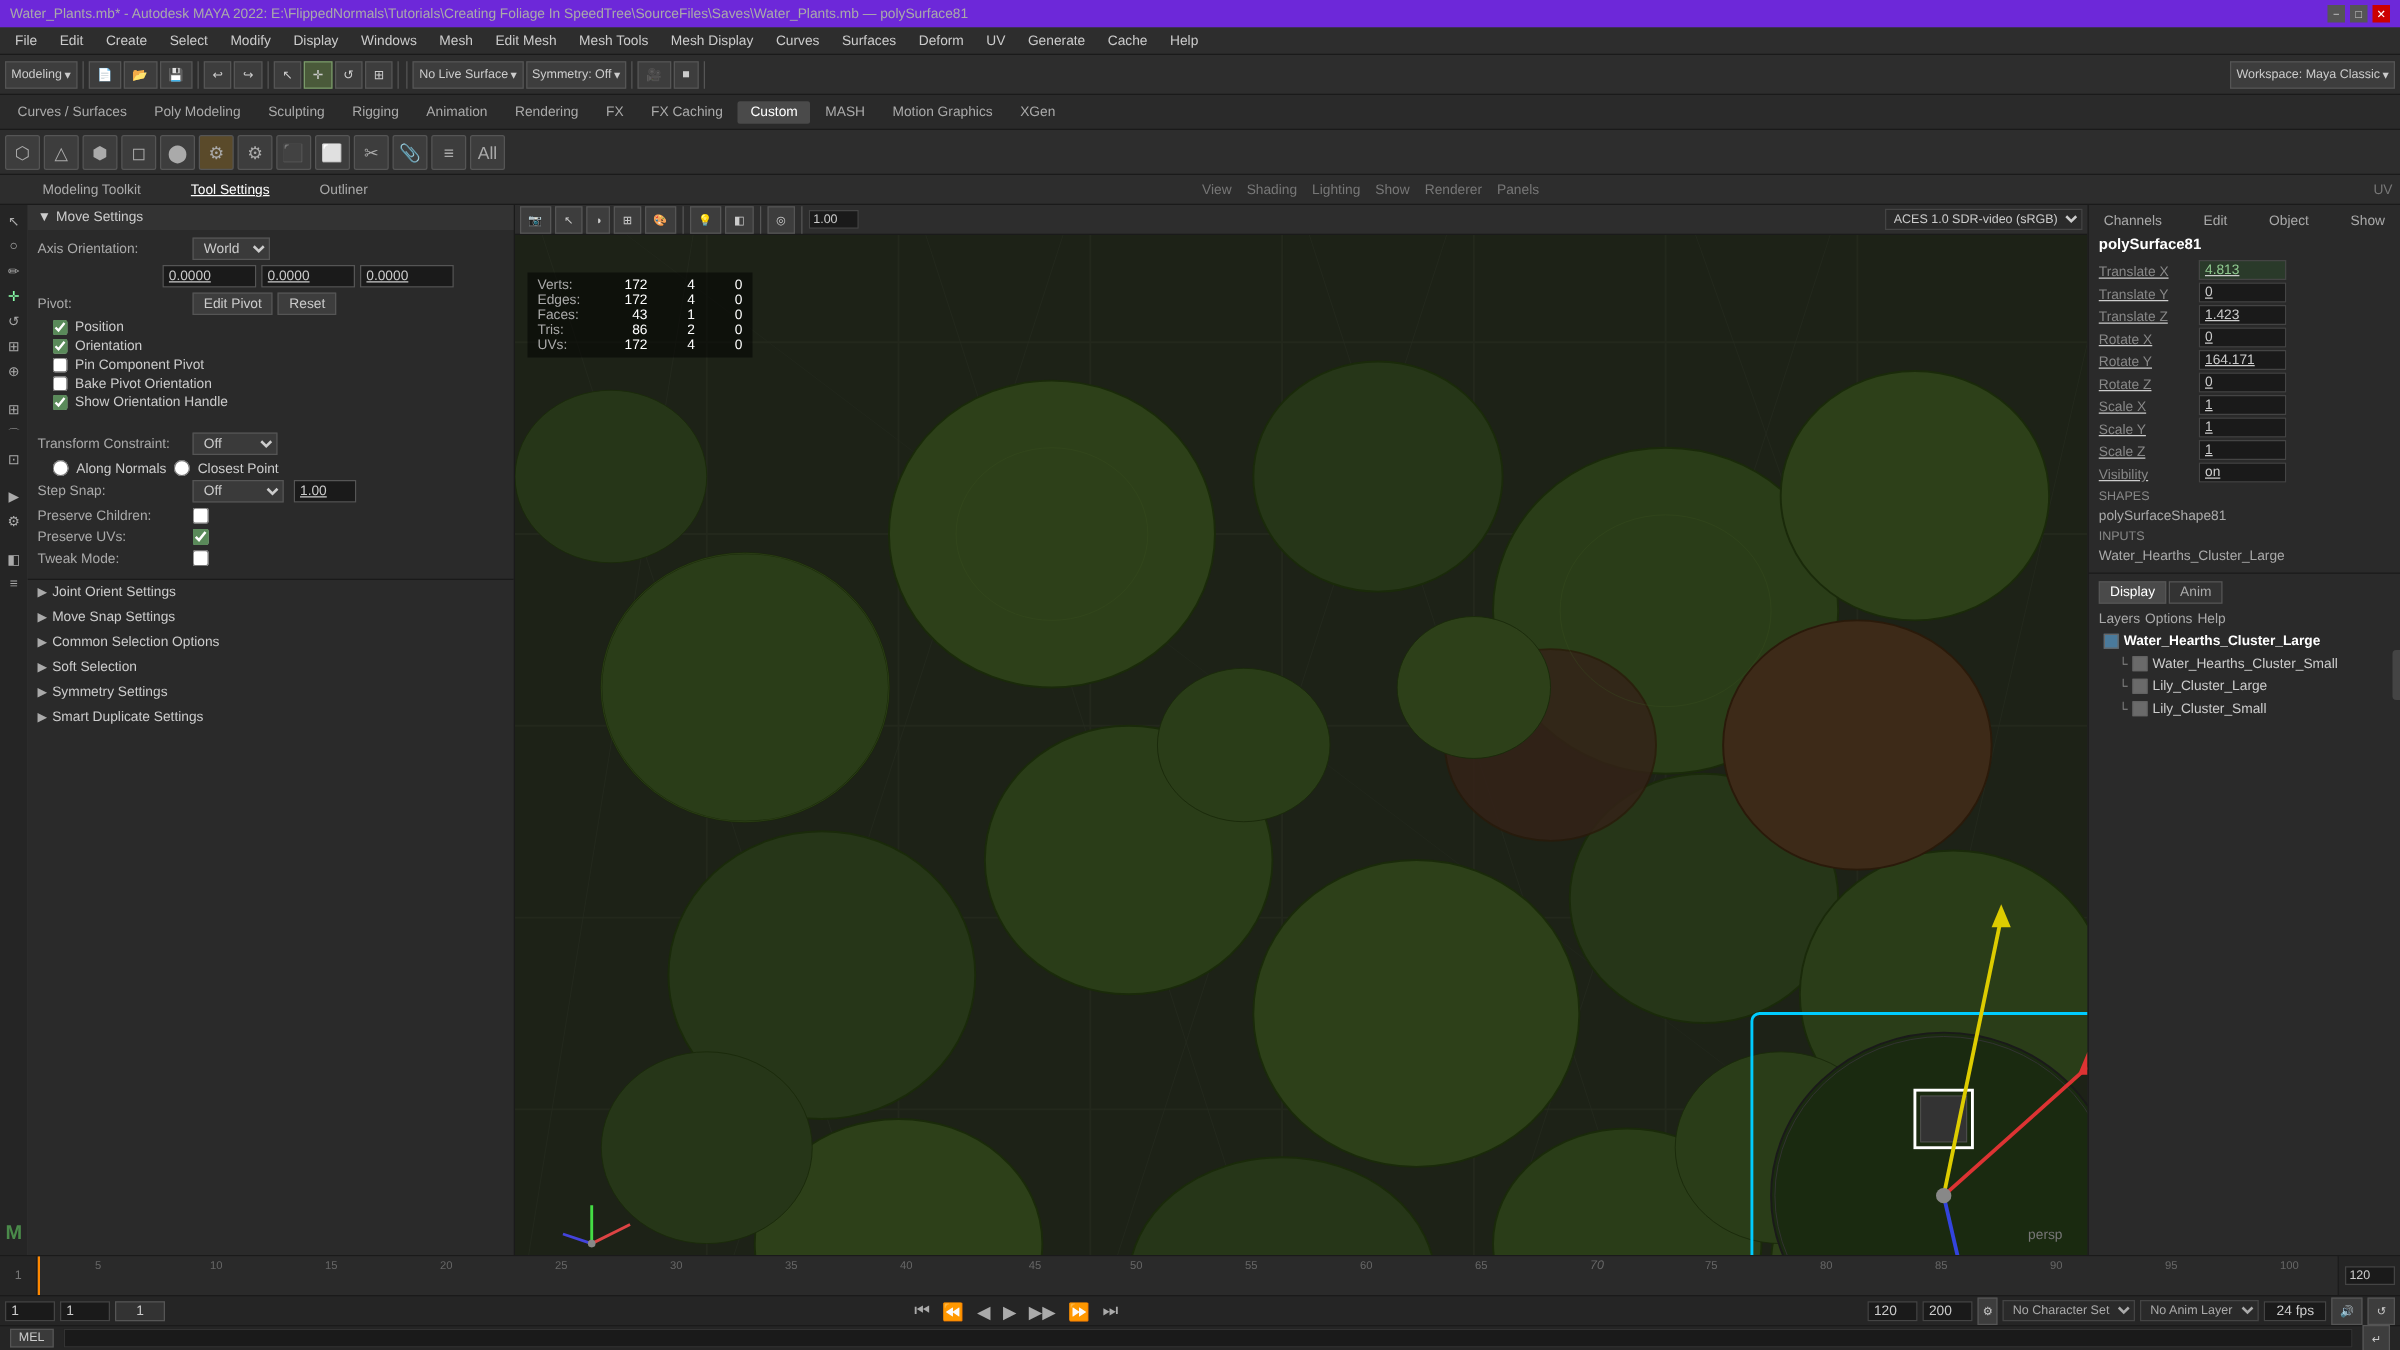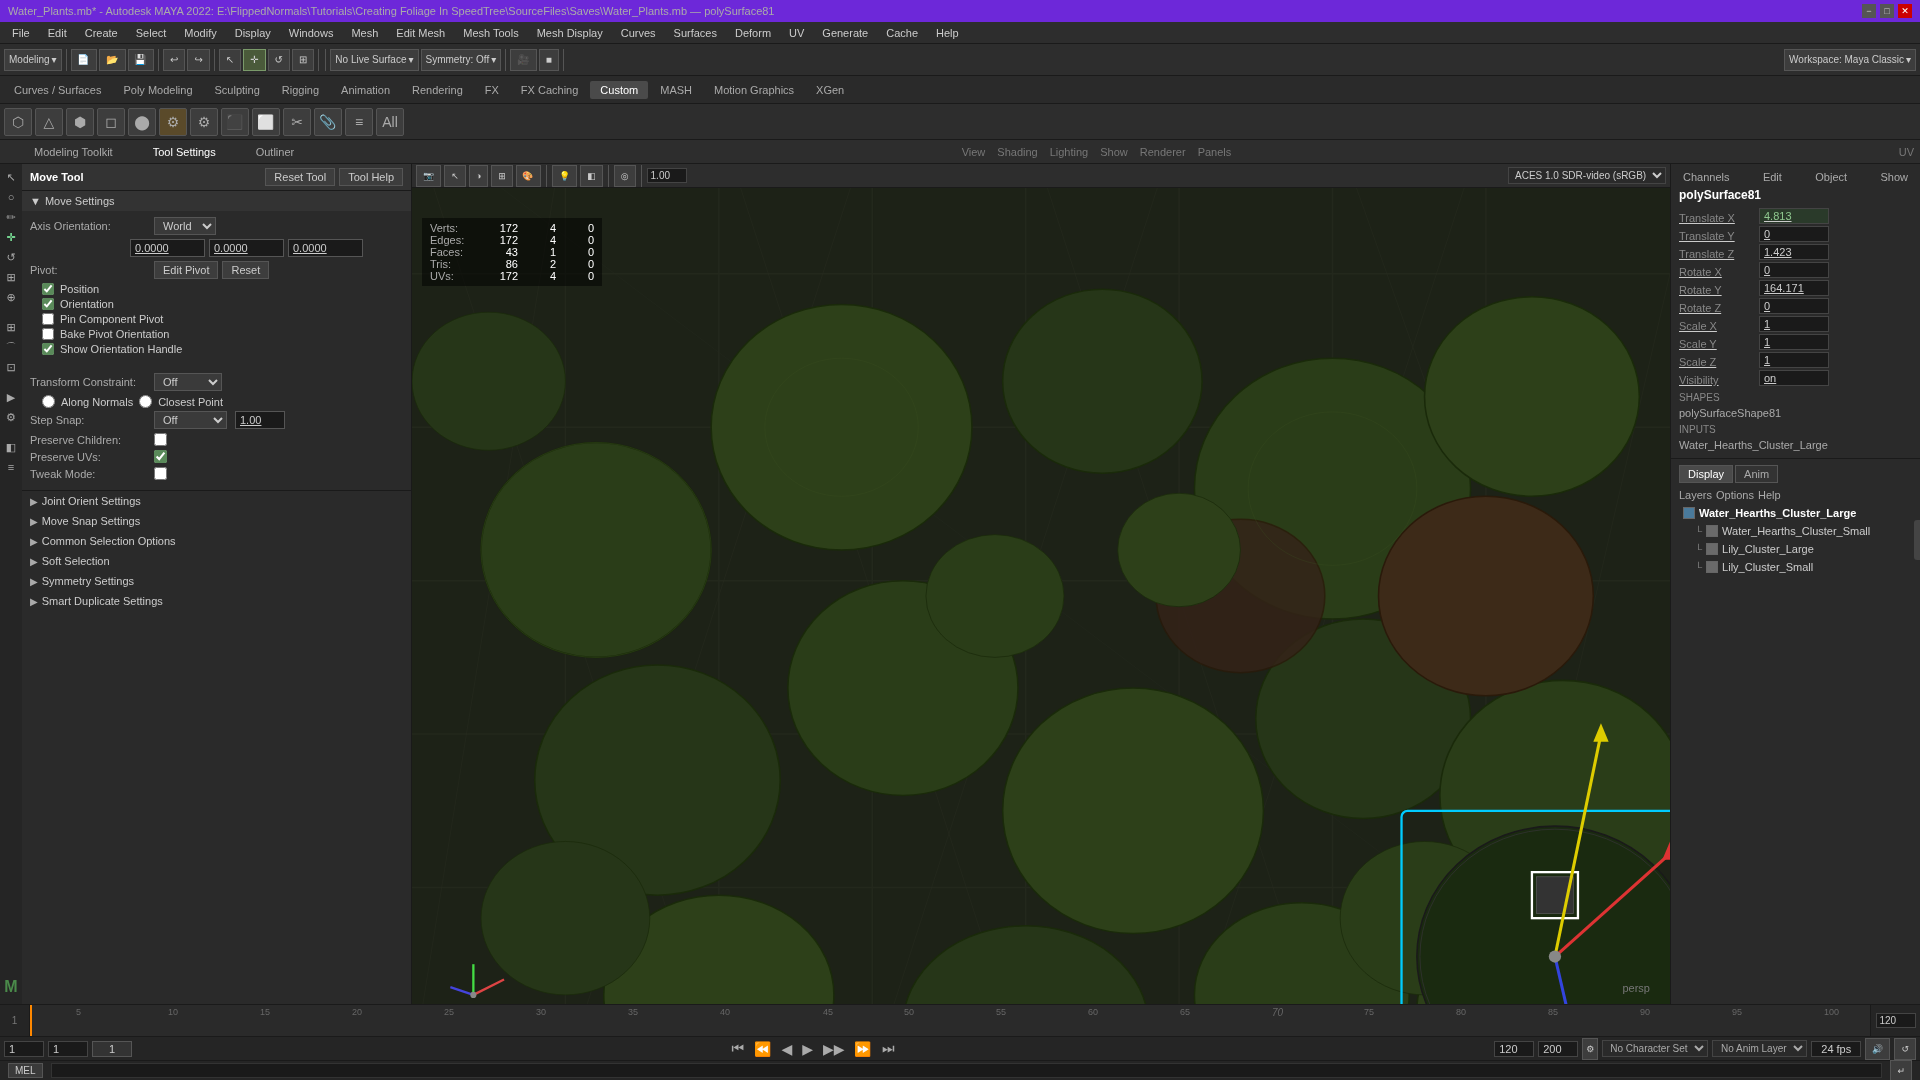--- a/index.html
+++ b/index.html
@@ -29,21 +29,21 @@
     .tab-btn { padding: 3px 10px; cursor: pointer; color: #aaa; font-size: 11px; background: transparent; border: none; }
     .tab-btn.active { color: #fff; background: #4a4a4a; border-radius: 2px; }
 
     
     #toolbar3 { background: #2d2d2d; height: 36px; display: flex; align-items: center; padding: 0 4px; gap: 3px; border-bottom: 1px solid #1a1a1a; }
     .shelf-icon { width: 28px; height: 28px; background: #3d3d3d; border: 1px solid #555; cursor: pointer; display: flex; align-items: center; justify-content: center; font-size: 14px; color: #aaa; border-radius: 2px; }
 
     
     #toolbar4 { background: #2d2d2d; height: 24px; display: flex; align-items: center; padding: 0 6px; gap: 8px; border-bottom: 1px solid #1a1a1a; }
     .tool-link { color: #aaa; cursor: pointer; font-size: 11px; padding: 1px 4px; margin-left: 24px; }
-    .tool-link.active { color: #fff; }
+    .tool-link.active { color: #fff; text-decoration: underline; }
 
     
     #main { display: flex; height: calc(1080px - 22px - 22px - 32px - 28px - 36px - 24px - 32px - 24px - 20px); }
 
     
     #left-panel { width: 390px; background: #2a2a2a; border-right: 1px solid #1a1a1a; overflow-y: auto; flex-shrink: 0; }
     
     .panel-section { border-bottom: 1px solid #1a1a1a; }
     .panel-header { background: #333; padding: 4px 8px; display: flex; align-items: center; gap: 4px; cursor: pointer; font-size: 11px; color: #ccc; }
     .panel-content { padding: 6px 8px; }
@@ -278,27 +278,20 @@
     <div class="icon-btn">▶</div>
     <div class="icon-btn">⚙</div>
     <div style="height:8px;"></div>
     <div class="icon-btn">◧</div>
     <div class="icon-btn">≡</div>
     <div style="flex:1;"></div>
     <div style="color:#4a8a4a;font-size:16px;font-weight:bold;padding:4px;">M</div>
   </div>
 
   <div id="left-panel" style="width:390px;">
-    <div style="padding:4px 8px; background:#333; display:flex; align-items:center; justify-content:space-between; border-bottom:1px solid #1a1a1a;">
-      <span style="color:#fff;font-weight:bold;">Move Tool</span>
-      <div style="display:flex;gap:4px;">
-        <button class="btn-sm">Reset Tool</button>
-        <button class="btn-sm">Tool Help</button>
-      </div>
-    </div>
 
     <div class="panel-section">
       <div class="panel-header">
         <span>▼</span>
         <span>Move Settings</span>
       </div>
       <div class="panel-content">
 
         <div class="prop-row">
           <span class="prop-label">Axis Orientation:</span>
@@ -745,21 +738,21 @@
 
   <input type="text" class="frame-input" value="120" style="">
   <input type="text" class="frame-input" value="200" style="">
 
   <button class="toolbar-btn" style="font-size:9px;padding:1px 3px;">⚙</button>
 
   <select style="background:#2a2a2a;border:1px solid #444;color:#aaa;font-size:10px;padding:1px 3px;">
     <option>No Character Set</option>
   </select>
 
-  <select style="background:#2a2a2a;border:1px solid #444;color:#aaa;font-size:10px;padding:1px 3px;text-align:center;">
+  <select style="background:#2a2a2a;border:1px solid #444;color:#aaa;font-size:10px;padding:1px 3px;">
     <option>No Anim Layer</option>
   </select>
 
   <div class="fps-display">24 fps</div>
 
   <button class="toolbar-btn" style="font-size:9px;">🔊</button>
   <button class="toolbar-btn" style="font-size:9px;">↺</button>
 </div>
 
 <div id="bottombar">

